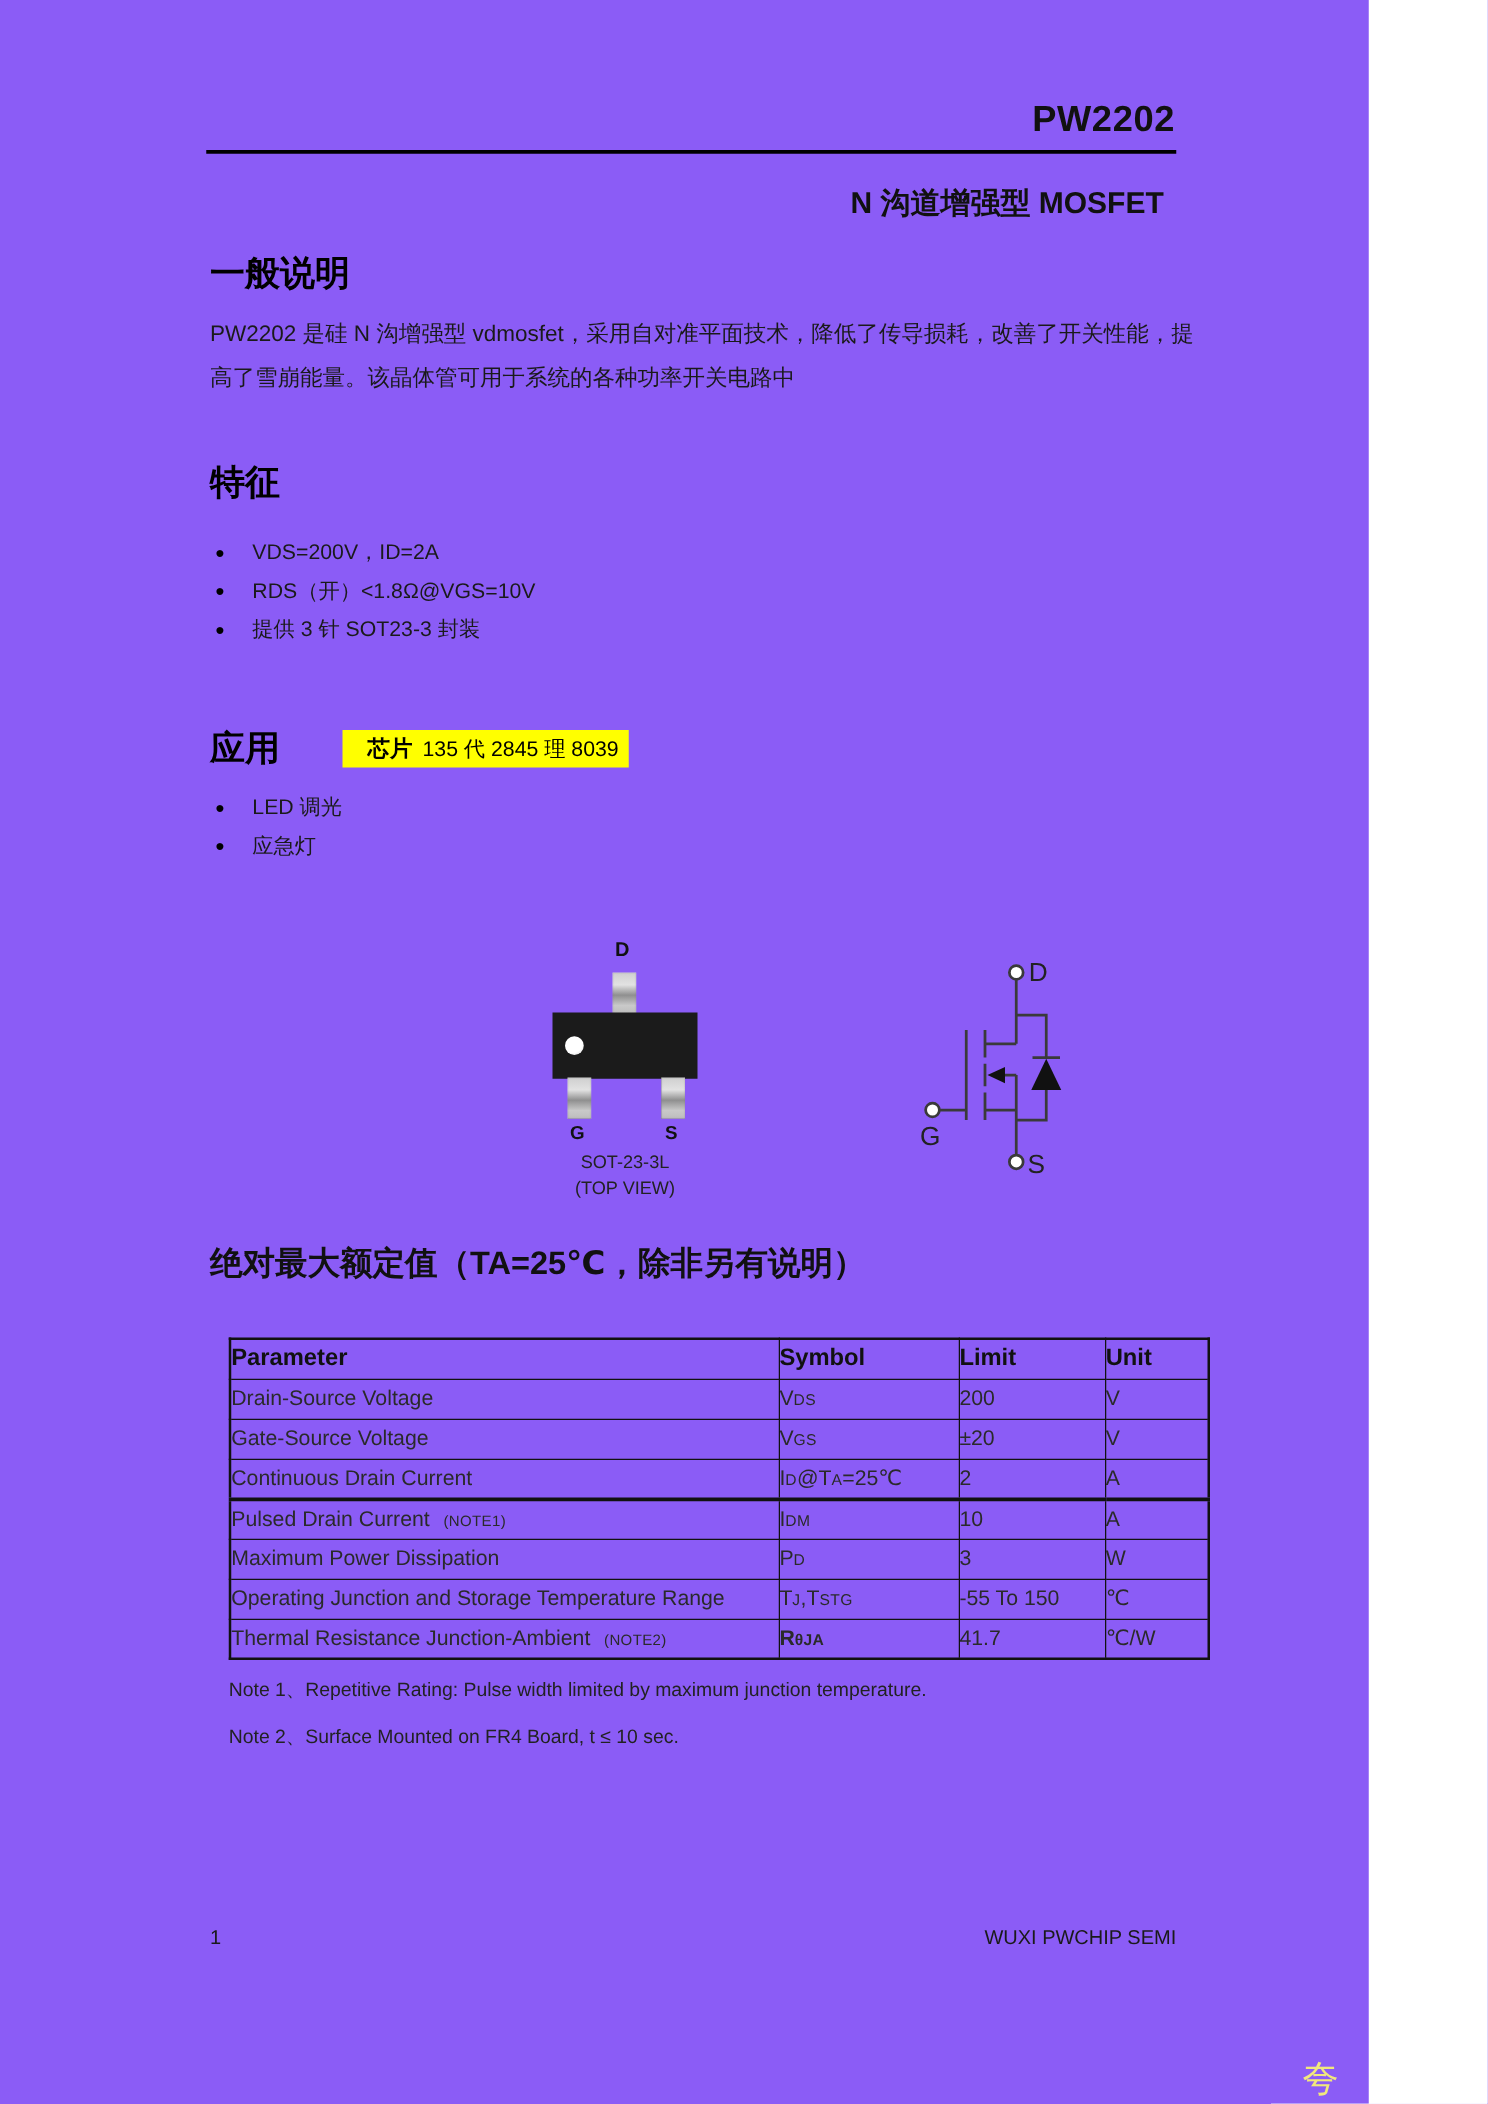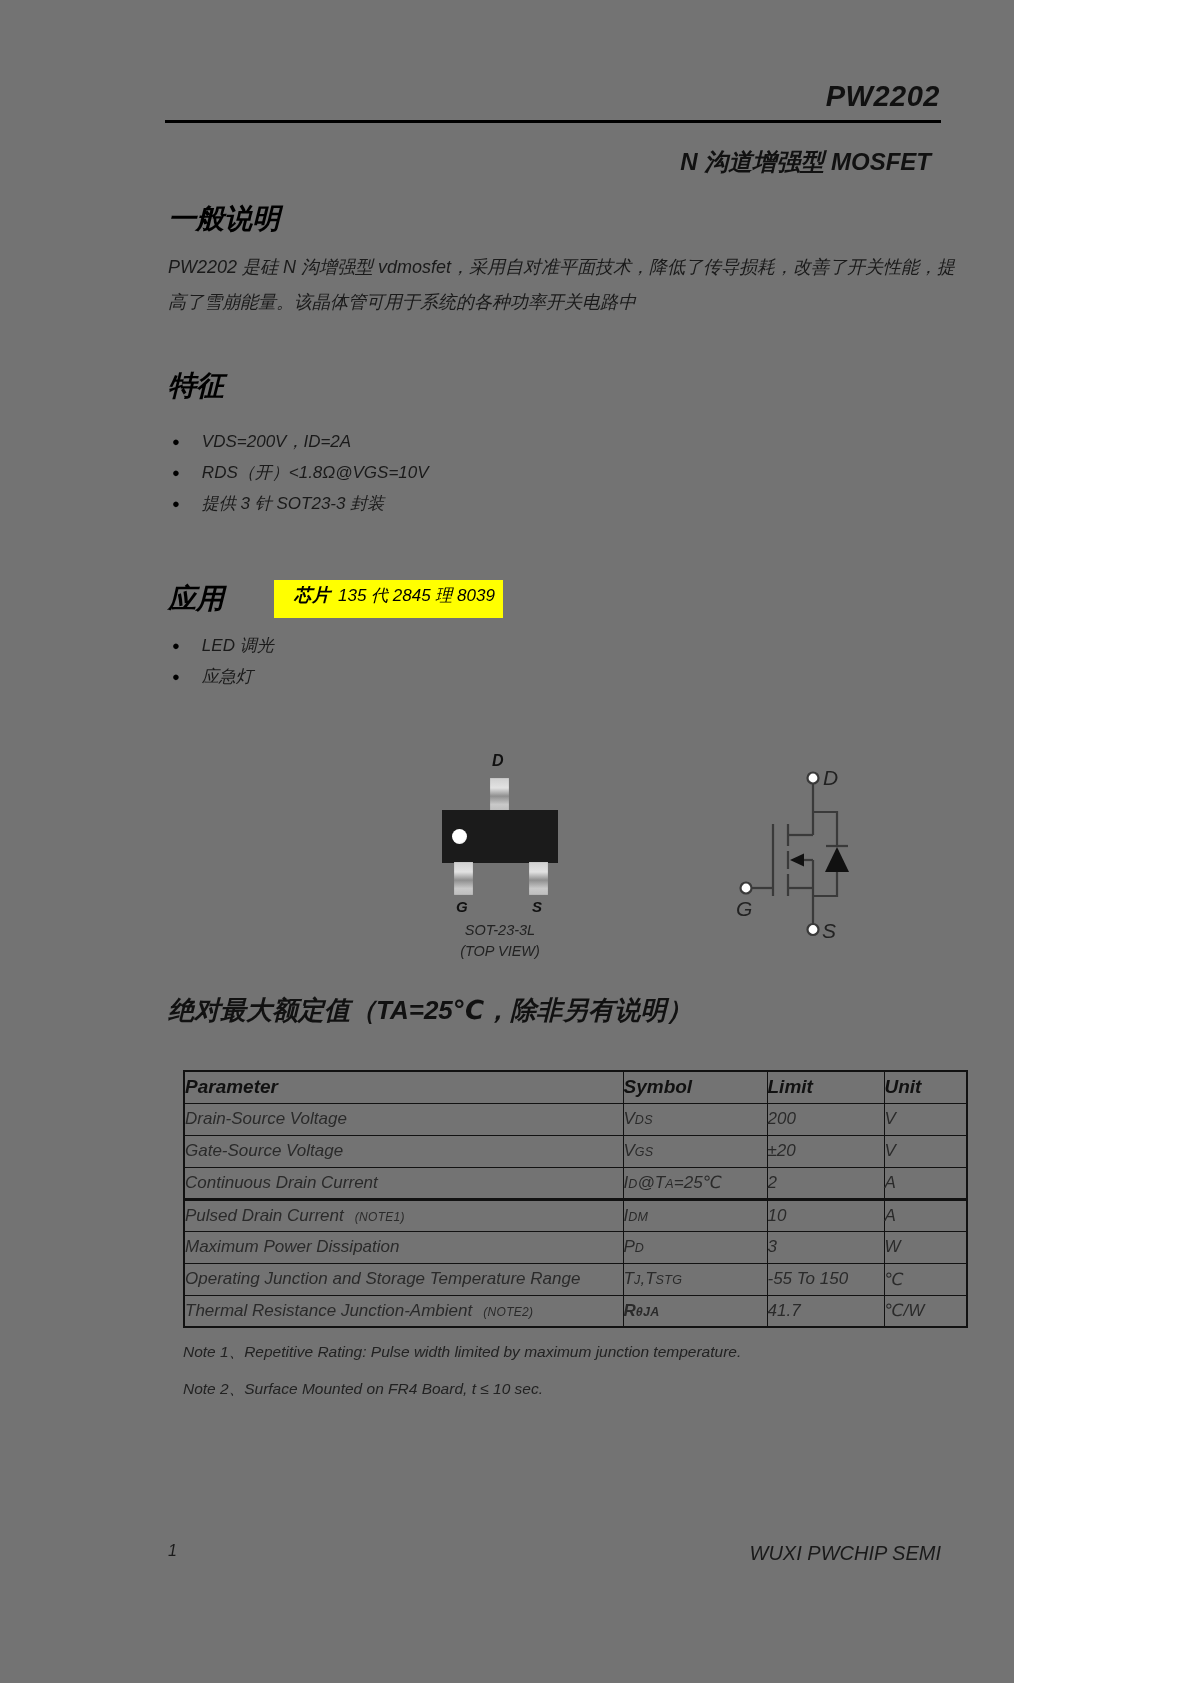--- a/index.html
+++ b/index.html
@@ -1,37 +1,37 @@
 <!DOCTYPE html>
 <html><head>
 <meta charset="utf-8">
 <style>
   * { margin:0; padding:0; box-sizing:border-box; }
   html,body { background:#ffffff; }
   body { font-family:"Liberation Sans","DejaVu Sans",sans-serif; color:#111; }
-  .page { position:relative; width:1014px; height:1683px; background:#737373; overflow:hidden;font-style:italic; }
+  .page { position:relative; width:1095px; height:1683px; background:#8b5cf6; overflow:hidden; }
 
   .doc-number { position:absolute; left:165px; top:80px; width:775px; text-align:right;
                 font-size:29px; font-weight:bold; letter-spacing:0.5px; }
   .header-rule { position:absolute; left:165px; top:120px; width:776px; height:3px; background:#000; }
   .subtitle { position:absolute; left:165px; top:146px; width:766px; text-align:right;
               font-size:24px; font-weight:bold; }
 
   .h1 { font-size:28px; font-weight:bold; color:#000; }
   .sec-general-h { position:absolute; left:168px; top:200px; }
   .general-body { position:absolute; left:168px; top:250px; width:792px; font-size:18px;
                   line-height:1.95; color:#1a1a1a; }
 
   .sec-features-h { position:absolute; left:168px; top:367px; }
   .features-list { position:absolute; left:172px; top:426px; list-style:none; }
   .apps-list { position:absolute; left:172px; top:630px; list-style:none; }
   .blist li { display:flex; align-items:center; height:31px; font-size:17px; color:#1a1a1a; }
   .bullet { font-size:13px; margin-right:22px; color:#000; }
 
-  .sec-apps { position:absolute; left:168px; top:580px; display:flex; }
+  .sec-apps { position:absolute; left:168px; top:580px; display:flex; align-items:center; }
   .apps-highlight { margin-left:50px; background:#ffff00; padding:3px 8px 3px 20px;
                     font-size:17px; color:#000; white-space:nowrap; }
   .apps-highlight .hl-bold { font-weight:bold; font-size:18px; margin-right:8px; }
 
   
   .package { position:absolute; left:442px; top:752px; width:116px; height:200px; }
   .pin-d-label { position:absolute; left:50px; top:0; font-size:16px; font-weight:bold; }
   .pkg-pin { position:absolute; width:19px; height:33px;
              background:linear-gradient(180deg,#cfcfcf 0%,#e2e2e2 30%,#8f8f8f 55%,#c9c9c9 80%,#bdbdbd 100%);
              box-shadow:inset 0 0 1px #777; }
@@ -61,21 +61,21 @@
   .c-sym { font-size:18px; }
   .sym-sub { font-size:12.5px; letter-spacing:0.3px; }
   .sym-bold { font-weight:bold; }
   tr.thick-bottom td { border-bottom:3.5px solid #111; }
 
   .notes { position:absolute; left:183px; top:1342px; list-style:none; }
   .notes li { font-size:15.5px; color:#222; margin-bottom:16px; }
 
   .footer-page { position:absolute; left:168px; top:1542px; font-size:16px; color:#1a1a1a; }
   .footer-company { position:absolute; left:165px; top:1542px; width:776px; text-align:right;
-                    font-size:20px; color:#1a1a1a; }
+                    font-size:16px; color:#1a1a1a; }
   .watermark { position:absolute; left:1042px; top:1644px; font-size:29px; color:#f1e87c; }
 </style>
 </head>
 <body>
 
 <div class="page">
 
   <div class="doc-number">PW2202</div>
   <div class="header-rule"></div>
   <div class="subtitle">N 沟道增强型 MOSFET</div>

